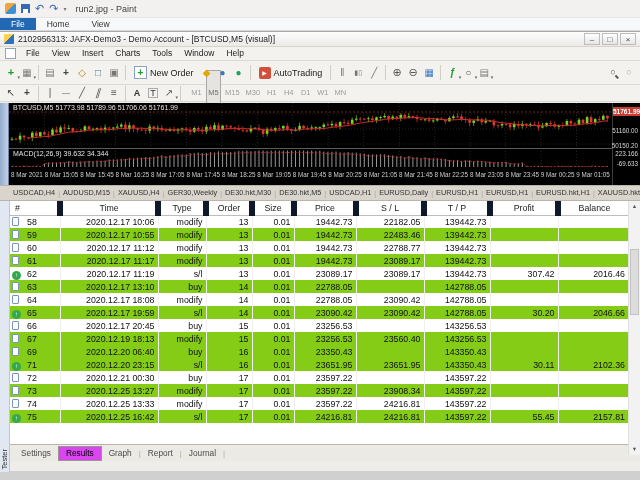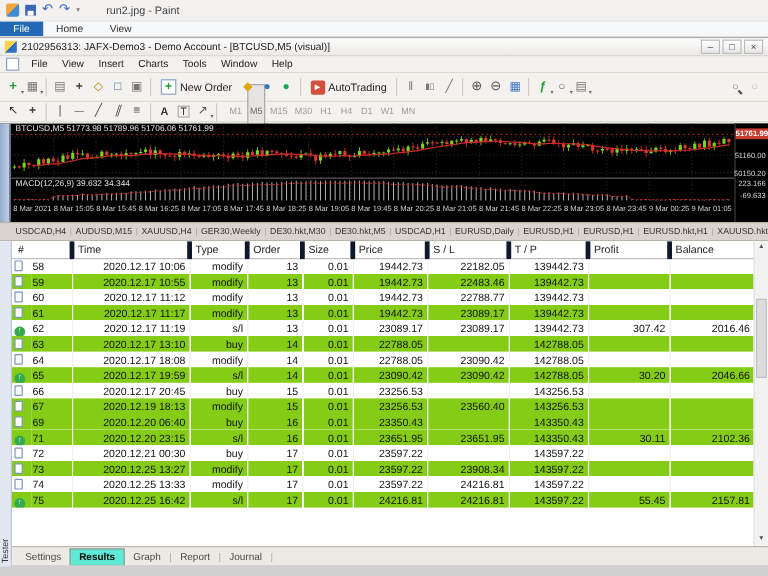--- a/index.html
+++ b/index.html
@@ -5,21 +5,21 @@
   html,body{margin:0;padding:0;background:#bfbfbf}
   body,#screen{font-family:"Liberation Sans","DejaVu Sans",sans-serif}
   #screen{width:640px;height:480px;position:relative;overflow:hidden;background:#d4d4d4}
   
   .pt-bar{position:absolute;top:0;left:0;right:0;height:18px;background:#f2f1f0;display:flex;align-items:center;padding:0 5px;gap:5px;border-bottom:1px solid #e6e6e6;box-sizing:border-box}
   .paint-logo{width:11px;height:11px;border-radius:2px;background:linear-gradient(135deg,#f2a33c 0 50%,#3f8fd2 50% 100%);flex:0 0 auto}
   .save-ic{width:9px;height:9px;background:#3a66b8;position:relative;flex:0 0 auto}
   .save-ic::after{content:"";position:absolute;left:2px;right:2px;bottom:0;height:4px;background:#fff}
   .qat-ic{font-size:11px;color:#3a66b8;line-height:1;flex:0 0 auto}
   .qat-caret{font-size:6px;color:#777;flex:0 0 auto}
-  .pt-title{font-size:9px;color:#444;margin-left:17px;white-space:nowrap}
+  .pt-title{font-size:9px;color:#444;margin-left:4px;white-space:nowrap}
   .pr-bar{position:absolute;top:18px;left:0;right:0;height:13px;background:#f7f8f9;border-bottom:1px solid #d8d8d8;display:flex;box-sizing:border-box}
   .ptab{font-size:8.5px;line-height:12px;padding:0 11px;color:#333}
   .ptab-file{background:#2268b2;color:#fff}
   
   .mt5{position:absolute;top:31px;left:0;width:640px;height:440px;background:#efedea;border-top:1px solid #a8a8a8;box-sizing:border-box}
   .mtb{height:15px;background:linear-gradient(#fdfdfd,#eceae7);display:flex;align-items:center;padding:0 4px;gap:4px;border-bottom:1px solid #d8d4cd;box-sizing:border-box}
   .mt5-ico{width:10px;height:10px;border-radius:1px;background:linear-gradient(135deg,#ffd24a 0 48%,#2d6fc0 48% 100%);flex:0 0 auto}
   .mtb-title{font-size:8.5px;color:#1c1c1c;flex:1;white-space:nowrap;overflow:hidden}
   .winbtns{display:flex;gap:2px;flex:0 0 auto}
   .winbtn{width:16px;height:12px;border:1px solid #bdbdbd;background:linear-gradient(#fff,#e6e6e6);font-size:8px;line-height:11px;text-align:center;color:#444;box-sizing:border-box}
@@ -87,37 +87,37 @@
   .pslabel{position:absolute;right:2px;font-size:6.3px;color:#d6d6d6;white-space:nowrap}
   
   .ctabs{position:absolute;top:153px;left:0;width:640px;height:16px;background:#d9d5cc;border-top:1px solid #b9b5ac;border-bottom:1px solid #b9b5ac;display:flex;align-items:center;overflow:hidden;padding:0 10px;box-sizing:border-box}
   .ctab{font-size:7.3px;color:#333;padding:0 3px;white-space:nowrap;line-height:14px}
   .ctab-sep{color:#a9a49b;font-size:7px}
   
   .results{position:absolute;top:169px;left:0;width:640px;height:254px;background:#fff;overflow:hidden}
   .res-strip{position:absolute;left:0;top:169px;width:10px;height:271px;background:#e2e8f2;border-right:1px solid #bcc6d8;box-sizing:border-box;z-index:3}
   .tester-vlabel{position:absolute;left:0px;bottom:3px;writing-mode:vertical-rl;transform:rotate(180deg);font-size:7.5px;color:#333;white-space:nowrap}
   table.res{position:absolute;left:10px;top:0;width:618px;border-collapse:collapse;table-layout:fixed;font-size:8.8px;color:#111}
-  table.res th{height:14px;font-weight:400;color:#222;border-bottom:1px solid #bdbdbd;border-left:4px solid #0f172a;background:#fff;padding:0 3px;text-align:left;overflow:hidden;white-space:nowrap;box-sizing:border-box}
+  table.res th{height:14px;font-weight:400;color:#222;border-bottom:1px solid #bdbdbd;border-left:6px solid #0f172a;background:#fff;padding:0 3px;text-align:center;overflow:hidden;white-space:nowrap;box-sizing:border-box}
   table.res th.h-num{text-align:left;border-left:none;padding-left:5px}
   table.res td{height:13px;padding:0 3px;border-left:1px solid #f0f0f0;text-align:right;overflow:hidden;white-space:nowrap;box-sizing:border-box}
   table.res td.icon-cell{border-left:none;padding:0 0 0 2px;text-align:left}
   table.res td.c-num{text-align:left;padding-left:1px;border-left:none}
   tr.alt{background:#84cc16}
   .row-ic-doc{display:inline-block;width:7px;height:9px;background:#fdfdfd;border:1px solid #7b94bd;border-radius:1px;position:relative;top:1px;box-sizing:border-box}
   .row-ic-sl{display:inline-block;width:9px;height:9px;border-radius:50%;background:#33a94d;color:#fff;font-size:6px;line-height:9px;text-align:center;position:relative;top:1px}
   .row-ic-sl::before{content:"↑"}
   .res-scroll{position:absolute;right:0;top:0;width:12px;height:254px;background:#f2f2f2;border-left:1px solid #e0e0e0;box-sizing:border-box;z-index:4}
   .sb-up,.sb-down{position:absolute;left:0;width:100%;height:11px;font-size:5.5px;color:#555;text-align:center;line-height:11px}
   .sb-up{top:0}.sb-down{bottom:0}
   .sb-thumb{position:absolute;left:1px;right:1px;top:48px;height:66px;background:#dcdcdc;border:1px solid #c2c2c2;box-sizing:border-box}
   
-  .ttabs{position:absolute;top:423px;left:0;width:640px;height:17px;background:#eceae4;border-top:1px solid #b9b5ac;display:flex;align-items:center;padding-left:14px;box-sizing:border-box}
+  .ttabs{position:absolute;top:412px;left:0;width:640px;height:17px;background:#eceae4;border-top:1px solid #b9b5ac;display:flex;align-items:center;padding-left:14px;box-sizing:border-box}
   .ttab{font-size:8.3px;color:#4a4a4a;padding:0 7px;line-height:16px;white-space:nowrap}
-  .ttab-active{background:#5eead4;border:1px solid #9a968c;font-weight:700;color:#000;line-height:13px}
+  .ttab-active{background:#d946ef;border:1px solid #9a968c;font-weight:400;color:#000;line-height:13px}
   .ttab-sep{color:#b0aca3;font-size:8px}
   .bstrip{position:absolute;top:471px;left:0;width:640px;height:9px;background:#d0d0d0}
 </style>
 </head>
 <body>
 
 <div id="screen">
 
   <div class="pt-bar">
     <span class="paint-logo"></span>

